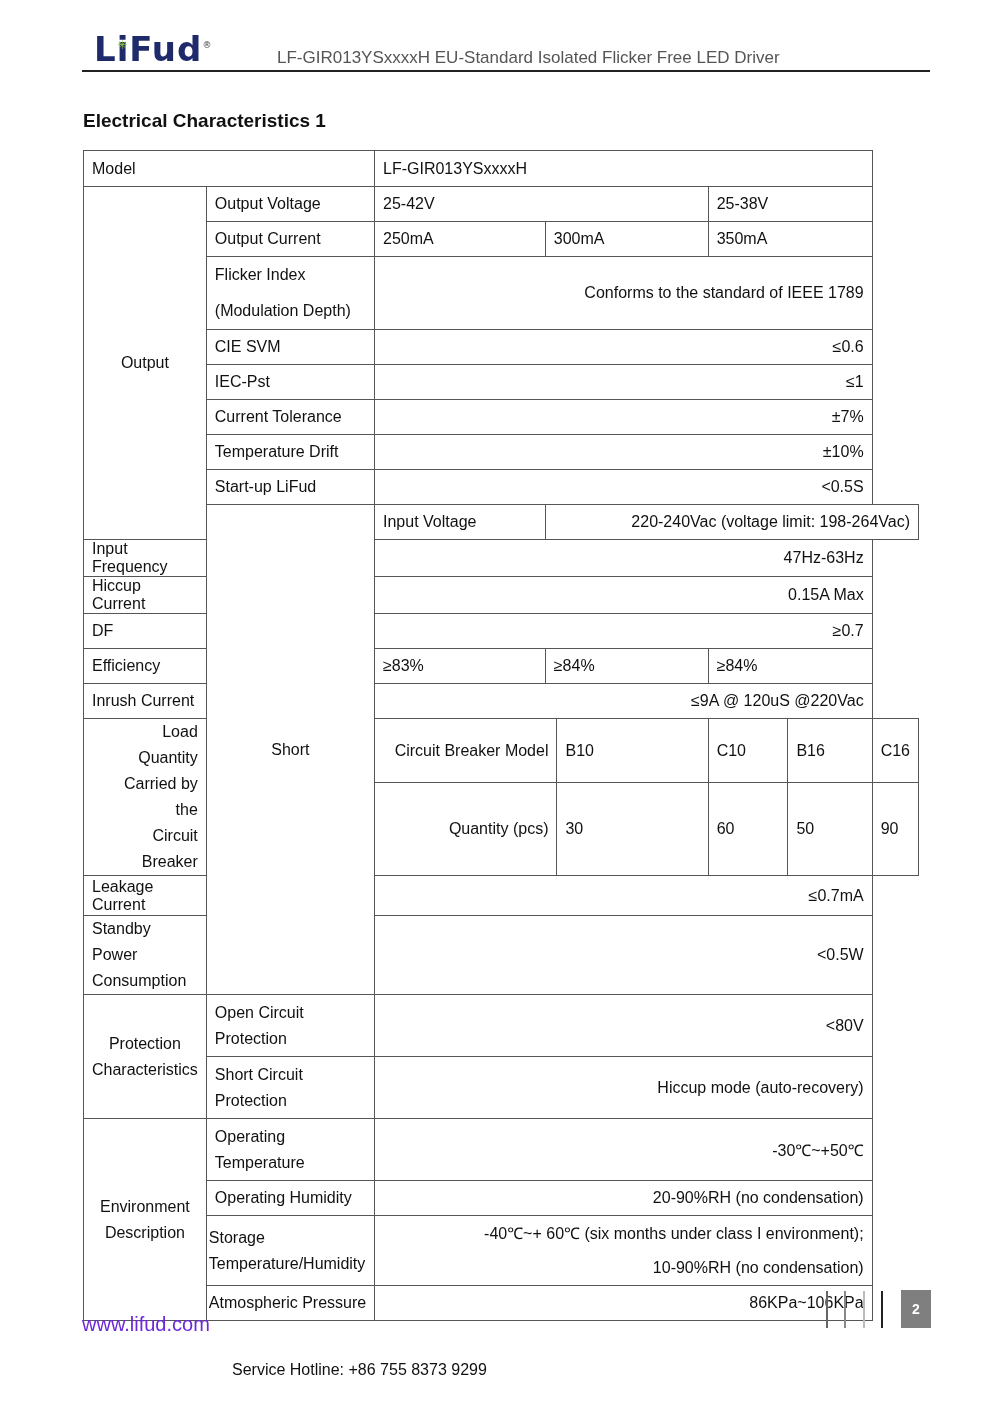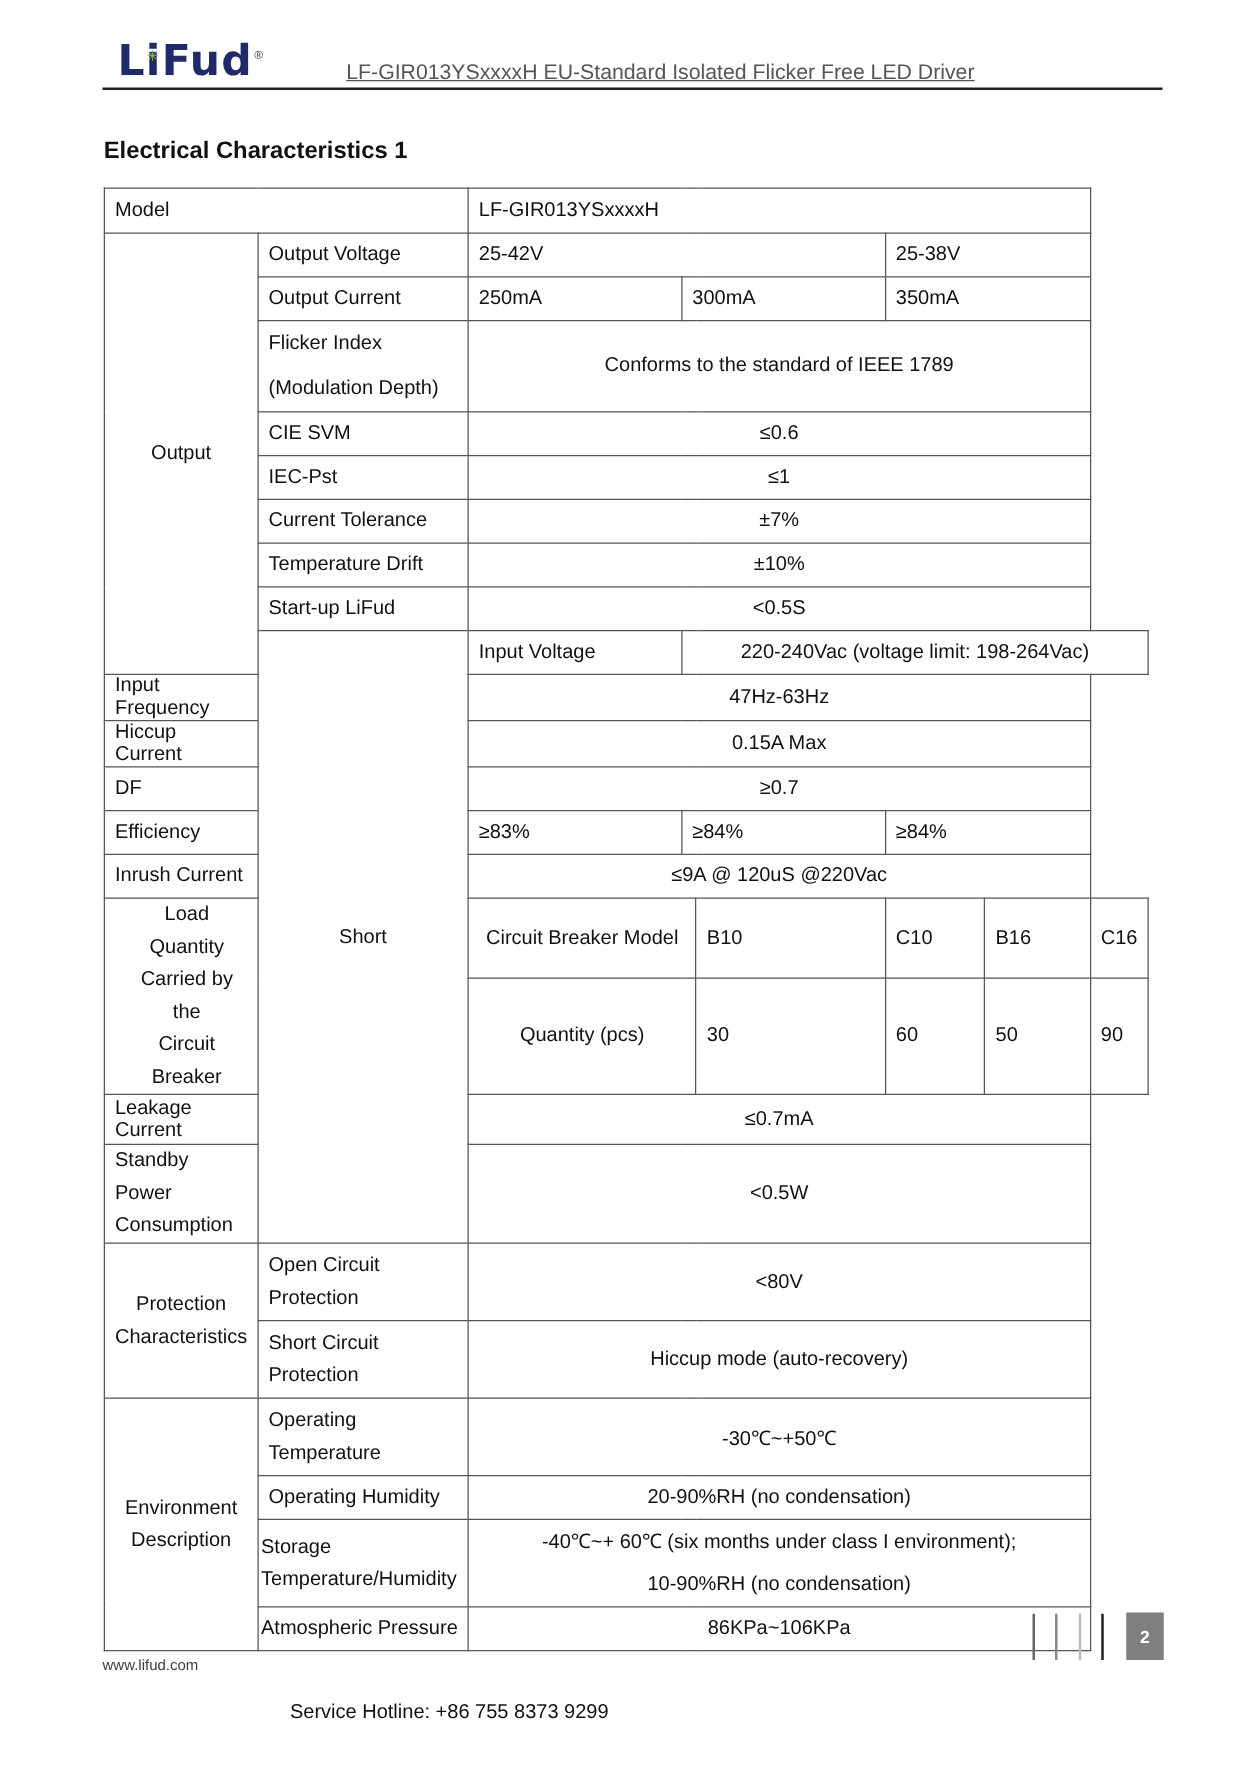--- a/index.html
+++ b/index.html
@@ -1,28 +1,28 @@
 <!DOCTYPE html>
 <html><head>
 <meta charset="utf-8">
 <style>
   html, body { margin: 0; padding: 0; background: #ffffff; }
   body { width: 1000px; height: 1414px; position: relative; font-family: "Liberation Sans", sans-serif; color: #111; overflow: hidden; }
   .header { position: absolute; left: 82px; top: 26px; width: 848px; height: 44px; border-bottom: 2px solid #222; }
   .logo { position: absolute; left: 12px; top: 4px; font-family: "DejaVu Sans", sans-serif; font-weight: bold; font-size: 34px; color: #1f2a6b; letter-spacing: 1px; line-height: 38px; }
   .logo .dot { position: absolute; left: 23px; top: -4px; color: #8cc63f; font-size: 12px; }
   .logo .reg { position: absolute; right: -10px; top: -4px; font-size: 9px; color: #444; font-weight: normal; }
-  .doc-title { position: absolute; left: 195px; top: 22px; font-size: 17px; color: #555; text-decoration: underline; }
+  .doc-title { position: absolute; left: 195px; top: 22px; font-size: 17px; color: #555; }
   .section-title { position: absolute; left: 83px; top: 110px; font-size: 19px; font-weight: bold; color: #111; }
   table.spec { position: absolute; left: 83px; top: 150px; width: 836px; border-collapse: collapse; font-size: 16px; color: #111; }
   table.spec td { border: 1.5px solid #555; padding: 0 8px; height: 34px; }
   td.c { }
-  td.l { text-align: center; }
+  td.l { text-align: right; }
   td.grp { text-align: center; padding: 0 2px; }
-  .footer-site { position: absolute; left: 82px; top: 1313px; font-size: 12px; color: #404040; margin-top: 12px; }
+  .footer-site { position: absolute; left: 82px; top: 1313px; font-size: 20px; color: #6d28d9; }
   .footer-hotline { position: absolute; left: 232px; top: 1313px; font-size: 16px; color: #111; margin-top: 48px; }
   .bars { position: absolute; left: 826px; top: 1291px; }
   .bars span { position: absolute; top: 0; width: 2px; height: 37px; }
   .page-badge { position: absolute; left: 901px; top: 1290px; width: 30px; height: 38px; background: #7f7f7f; color: #fff; font-weight: bold; font-size: 14px; text-align: center; line-height: 38px; }
 </style>
 </head>
 <body>
 
 <div class="header">
   <div class="logo">

